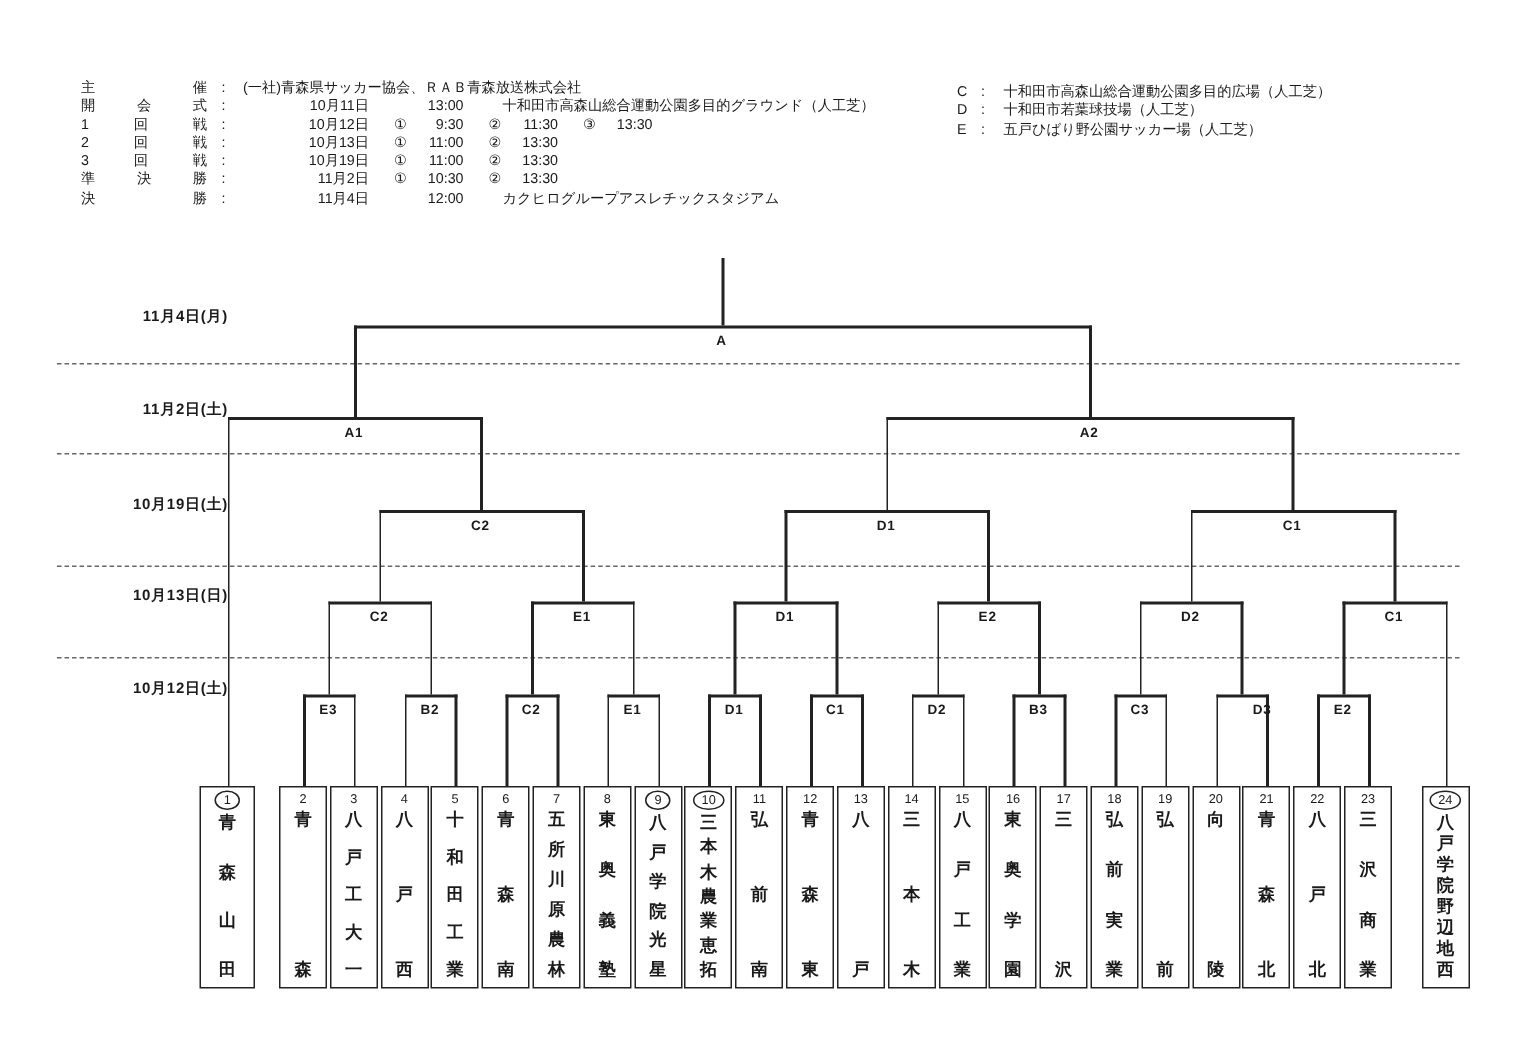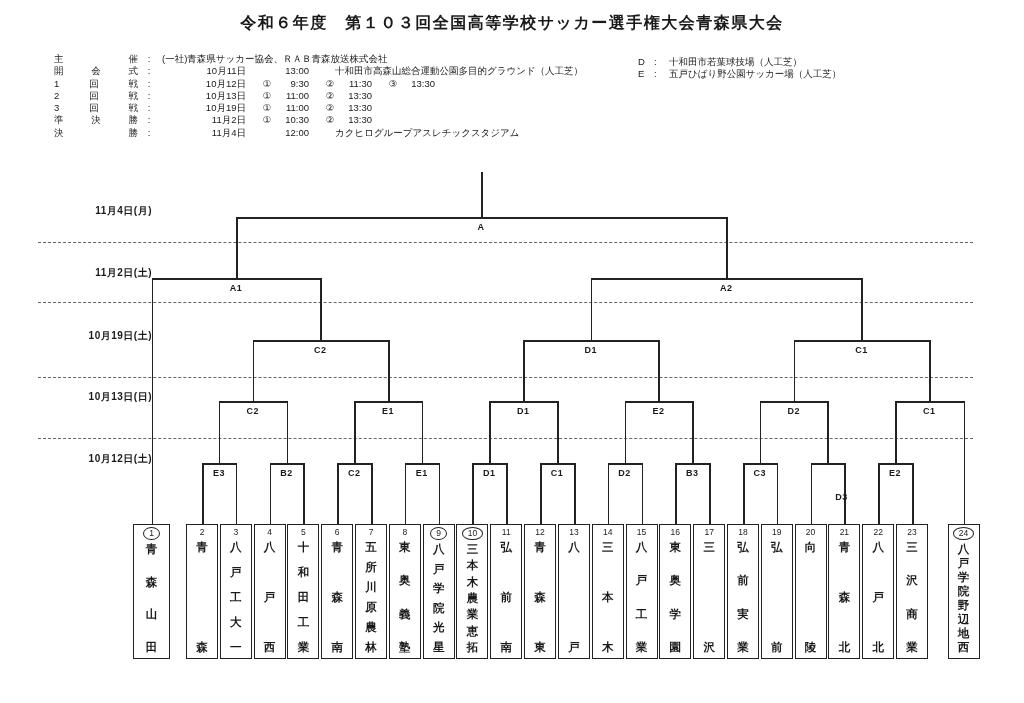--- a/index.html
+++ b/index.html
@@ -41,21 +41,20 @@
         display:flex;flex-direction:column;align-items:center;box-sizing:border-box;}
   .t-no{margin-top:2px;font-size:8.5px;line-height:10px;height:11px;text-align:center;}
   .t-no.seed{border:1.1px solid #222;border-radius:50%;padding:0 5px;}
   .t-name{flex:1;display:flex;flex-direction:column;justify-content:space-between;
           align-items:center;font-size:11.5px;font-weight:bold;padding:3px 0 5px;line-height:12px;}
 </style>
 </head>
 <body>
 
 <div class="page">
-  <div class="title">令和６年度　第１０３回全国高等学校サッカー選手権大会青森県大会</div>
   <div class="schedule">
       <div class="s-row">
         <span class="s-label">主催</span>
         <span class="s-colon">:</span>
         <span class="s-org">(一社)青森県サッカー協会、ＲＡＢ青森放送株式会社</span>
       </div>
       <div class="s-row">
         <span class="s-label">開会式</span>
         <span class="s-colon">:</span>
         <span class="s-date">10月11日</span>
@@ -104,20 +103,21 @@
       <div class="s-row">
         <span class="s-label">決勝</span>
         <span class="s-colon">:</span>
         <span class="s-date">11月4日</span>
         <span class="s-mark"></span>
         <span class="s-time">12:00</span>
         <span class="s-venue">カクヒログループアスレチックスタジアム</span>
       </div>
     </div>
   <div class="venues">
+      <div class="v-row"><span class="v-code">C</span><span class="v-colon">:</span><span class="v-name">十和田市高森山総合運動公園多目的広場（人工芝）</span></div>
       <div class="v-row"><span class="v-code">D</span><span class="v-colon">:</span><span class="v-name">十和田市若葉球技場（人工芝）</span></div>
       <div class="v-row"><span class="v-code">E</span><span class="v-colon">:</span><span class="v-name">五戸ひばり野公園サッカー場（人工芝）</span></div>
     </div>
   <div class="bracket">
       <div class="dash" style="top: 242px;"></div>
       <div class="dash" style="top: 302px;"></div>
       <div class="dash" style="top: 377px;"></div>
       <div class="dash" style="top: 438px;"></div>
       <div class="rdate" style="top: 204px;">11月4日(月)</div>
       <div class="rdate" style="top: 266px;">11月2日(土)</div>
@@ -156,21 +156,21 @@
       <div class="vl" style="left: 675.34px; top: 463px; height: 61px;"></div>
       <div class="vl" style="left: 709.15px; top: 463px; height: 61px;"></div>
       <div class="mlabel" style="left: 692.245px; top: 468px;">B3</div>
       <div class="hl" style="left: 742.96px; width: 35.41px; top: 463px;"></div>
       <div class="vl" style="left: 742.96px; top: 463px; height: 61px;"></div>
       <div class="vl" style="left: 776.77px; top: 463px; height: 61px;"></div>
       <div class="mlabel" style="left: 759.865px; top: 468px;">C3</div>
       <div class="hl" style="left: 810.58px; width: 35.41px; top: 463px;"></div>
       <div class="vl" style="left: 810.58px; top: 463px; height: 61px;"></div>
       <div class="vl" style="left: 844.39px; top: 463px; height: 61px;"></div>
-      <div class="mlabel" style="left: 827.485px; top: 492px; padding-left: 28px;">D3</div>
+      <div class="mlabel" style="left: 827.485px; top: 468px; padding-left: 28px;">D3</div>
       <div class="hl" style="left: 878.2px; width: 35.41px; top: 463px;"></div>
       <div class="vl" style="left: 878.2px; top: 463px; height: 61px;"></div>
       <div class="vl" style="left: 912.01px; top: 463px; height: 61px;"></div>
       <div class="mlabel" style="left: 895.105px; top: 468px;">E2</div>
       <div class="hl" style="left: 218.905px; width: 69.22px; top: 401px;"></div>
       <div class="vl" style="left: 218.905px; top: 401px; height: 62px;"></div>
       <div class="vl" style="left: 286.525px; top: 401px; height: 62px;"></div>
       <div class="mlabel" style="left: 252.715px; top: 406px;">C2</div>
       <div class="hl" style="left: 354.145px; width: 69.22px; top: 401px;"></div>
       <div class="vl" style="left: 354.145px; top: 401px; height: 62px;"></div>

